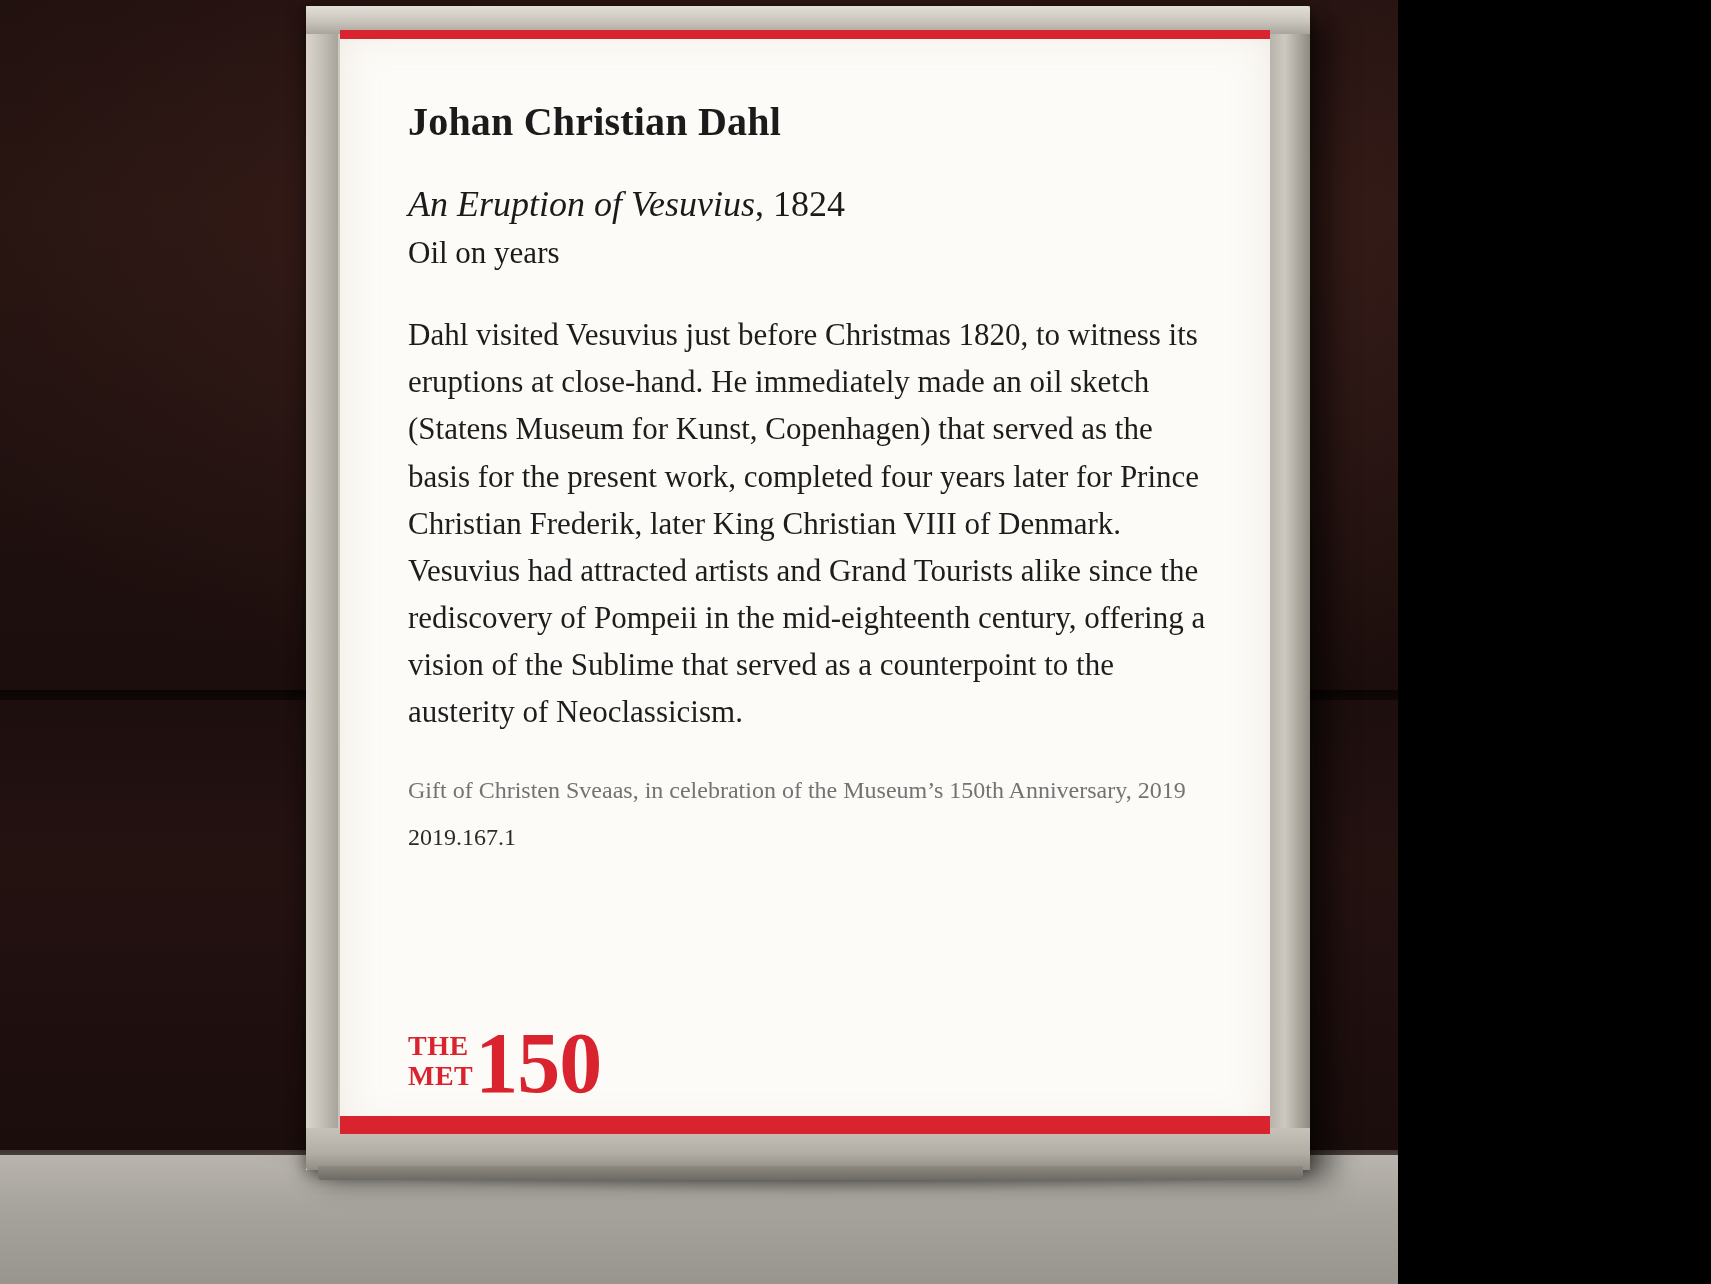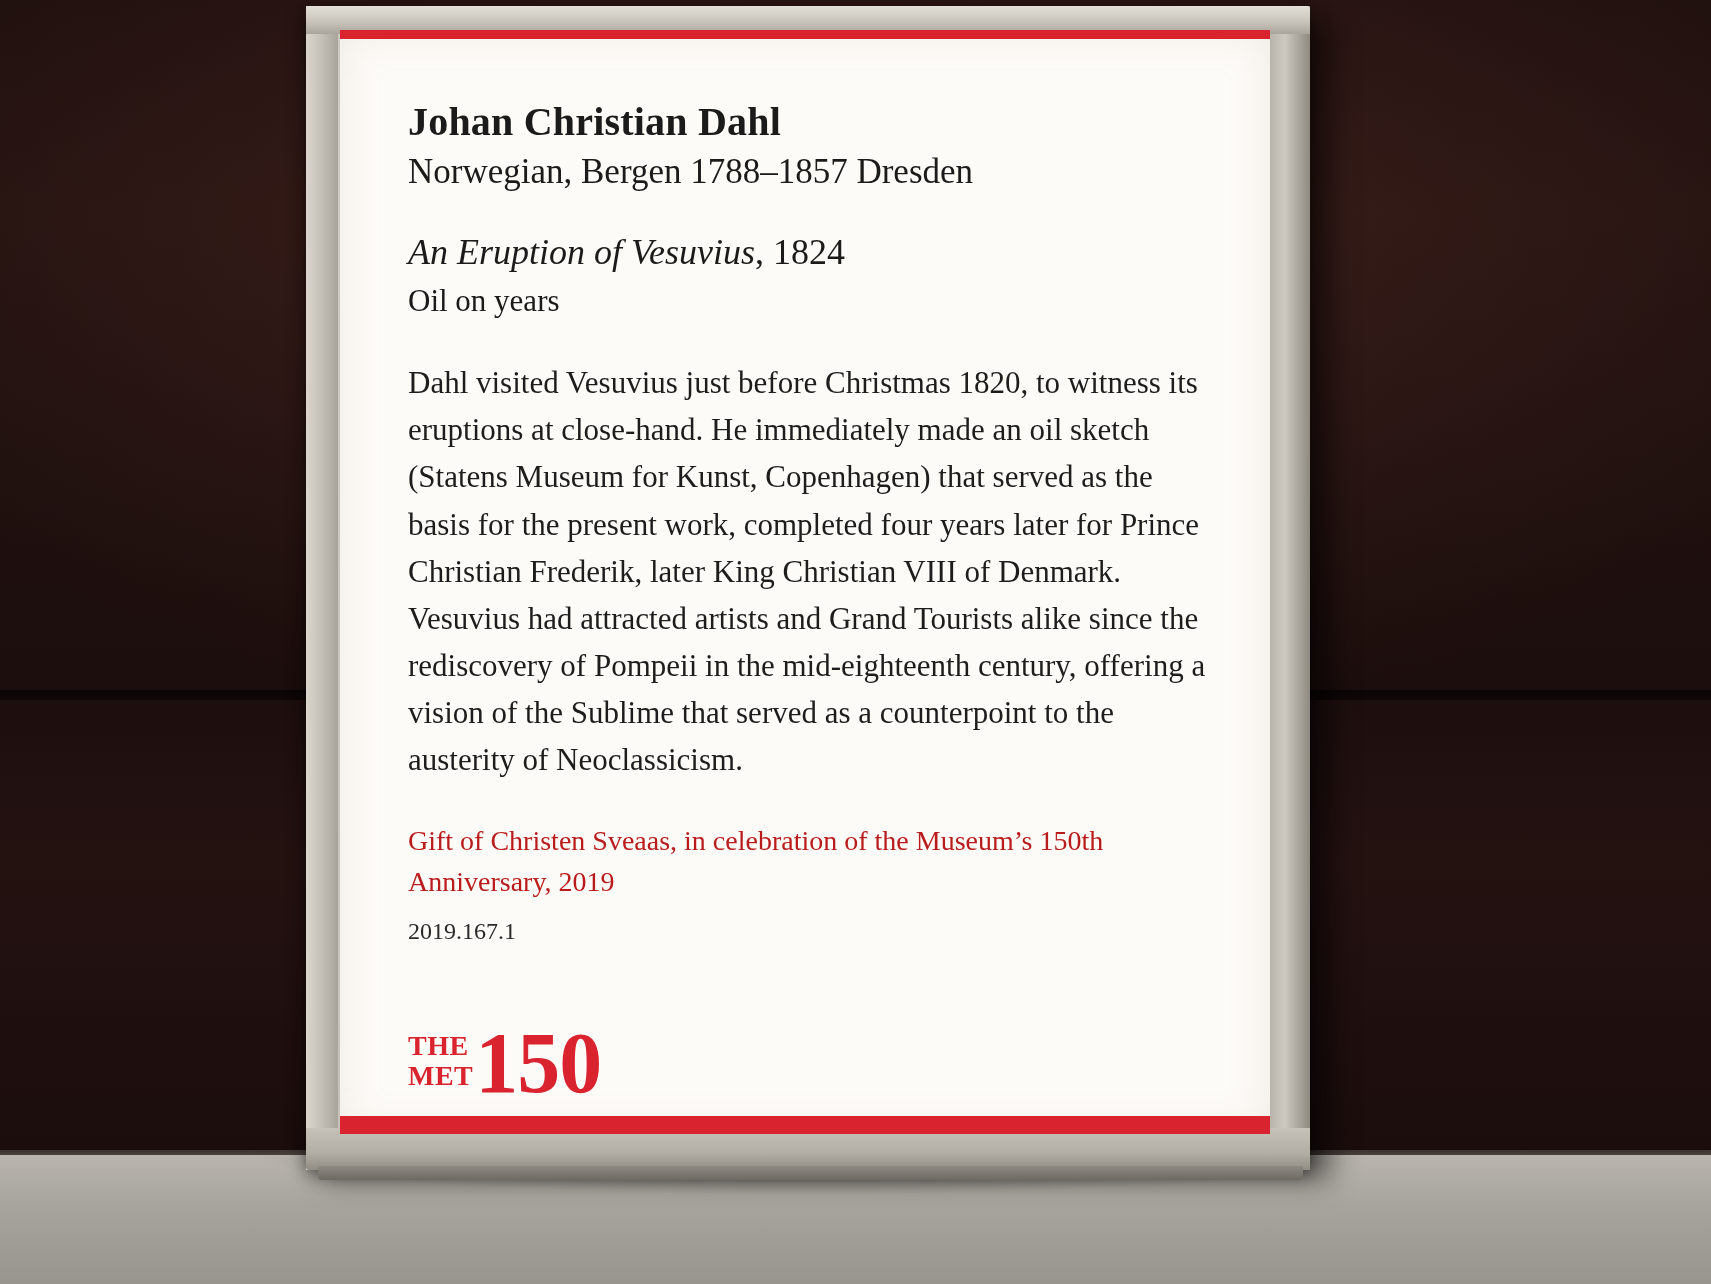--- a/index.html
+++ b/index.html
@@ -2,21 +2,21 @@
 <html><head>
 <meta charset="utf-8">
 <style>
   html, body {
     margin: 0;
     padding: 0;
     background: #000;
   }
   #stage {
     position: relative;
-    width: 1711px;
+    width: 1398px;
     height: 1284px;
     overflow: hidden;
     background: #231312;
     font-family: "Liberation Serif", serif;
   }
 
   
   .wall-upper {
     position: absolute;
     left: 0; top: 0;
@@ -172,22 +172,22 @@
   }
   .body-text {
     margin: 40px 0 0 0;
     font-size: 31px;
     color: #1d1d1d;
     line-height: 1.52;
     width: 800px;
   }
   .credit {
     margin: 38px 0 12px 0;
-    font-size: 28px;
-    color: #b91c1c;
+    font-size: 24px;
+    color: #737373;
     line-height: 1.45;
   }
   .accession {
     margin: 2px 0 0 0;
     font-size: 24px;
     color: #2a2a2a;
     line-height: 1.45;
   }
 
   
@@ -242,21 +242,20 @@
   <div class="frame-top"></div>
   <div class="frame-bottom"></div>
   <div class="frame-bottom-foot"></div>
 
   <div class="card">
     <div class="card-top-red"></div>
     <div class="card-bottom-red"></div>
 
     <div class="card-inner">
       <p class="artist-name">Johan Christian Dahl</p>
-      <p class="artist-dates">Norwegian, Bergen 1788–1857 Dresden</p>
 
       <p class="title-line">
         <span class="t-italic">An Eruption of Vesuvius</span><span>, 1824</span>
       </p>
       <p class="medium">Oil on years</p>
 
       <p class="body-text">Dahl visited Vesuvius just before Christmas 1820, to witness its eruptions at close-hand. He immediately made an oil sketch (Statens Museum for Kunst, Copenhagen) that served as the basis for the present work, completed four years later for Prince Christian Frederik, later King Christian VIII of Denmark. Vesuvius had attracted artists and Grand Tourists alike since the rediscovery of Pompeii in the mid-eighteenth century, offering a vision of the Sublime that served as a counterpoint to the austerity of Neoclassicism.</p>
 
       <p class="credit">Gift of Christen Sveaas, in celebration of the Museum’s 150th Anniversary, 2019</p>
       <p class="accession">2019.167.1</p>

